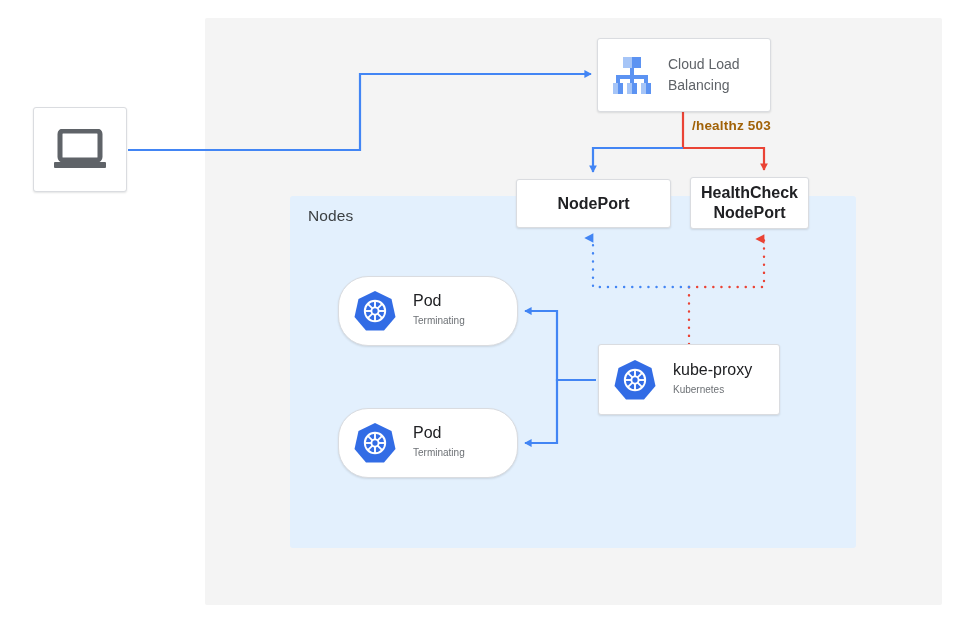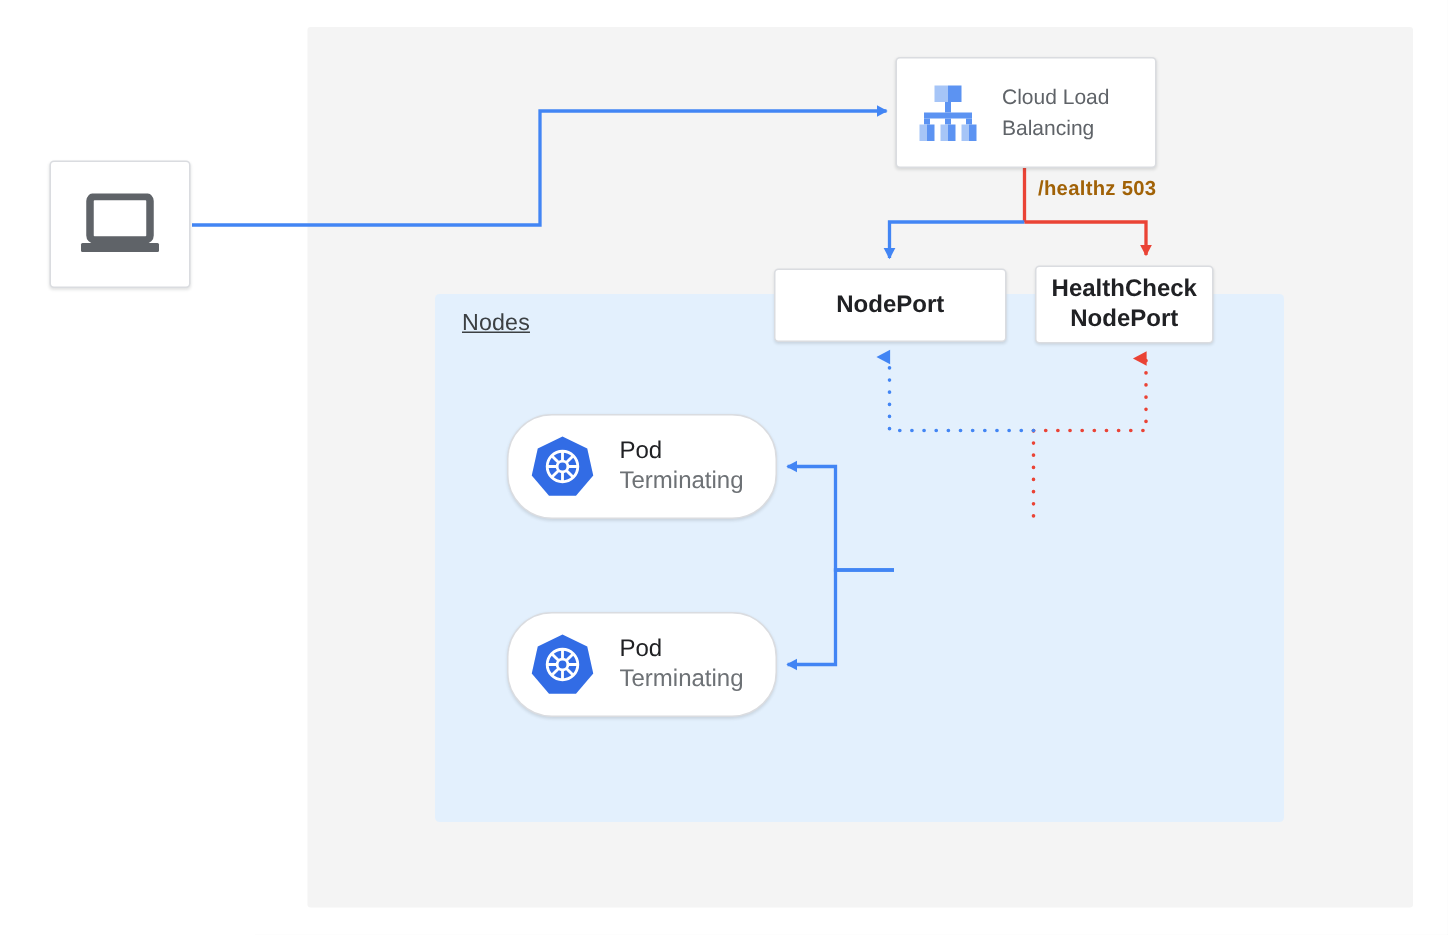--- a/index.html
+++ b/index.html
@@ -31,21 +31,20 @@
     width: 566px; height: 352px;
     background: #e3f0fd;
     border-radius: 3px;
   }
   .nodes-label {
     left: 308px; top: 207px;
     font-size: 15.5px;
     color: #3c4043;
     letter-spacing: .1px;
     white-space: nowrap;
-    text-decoration: underline;
   }
 
   
   .card {
     background: #ffffff;
     border: 1px solid #dadce0;
     border-radius: 3px;
     box-sizing: border-box;
     box-shadow: 0 1px 2px rgba(60,64,67,.14);
   }
@@ -103,21 +102,21 @@
     padding-left: 14px;
   }
 
   .node-text { margin-left: 16px; }
   .node-title {
     font-size: 16px;
     color: #202124;
     line-height: 20px;
   }
   .node-sub {
-    font-size: 16px;
+    font-size: 10px;
     color: #6d7175;
     line-height: 20px;
   }
 
   
   .healthz-label {
     left: 692px; top: 118px;
     font-size: 13.5px;
     font-weight: bold;
     color: #a16207;
@@ -251,14 +250,35 @@
         <line x1="29.2" y1="14.8" x2="24.6" y2="19.4"></line>
         <line x1="19.4" y1="24.6" x2="14.8" y2="29.2"></line>
       </g>
     </svg>
     <div class="node-text">
       <div class="node-title">Pod</div>
       <div class="node-sub">Terminating</div>
     </div>
   </div>
 
+  <div class="abs card kp-box">
+    <svg width="44" height="44" viewBox="0 0 44 44">
+      <polygon points="22,2 38.5,10 42.5,28 31,41.5 13,41.5 1.5,28 5.5,10" fill="#326ce5"></polygon>
+      <g stroke="#ffffff" stroke-width="1.9" fill="none">
+        <circle cx="22" cy="22" r="10.2"></circle>
+        <circle cx="22" cy="22" r="3.6"></circle>
+        <line x1="22" y1="11.8" x2="22" y2="18.4"></line>
+        <line x1="22" y1="25.6" x2="22" y2="32.2"></line>
+        <line x1="11.8" y1="22" x2="18.4" y2="22"></line>
+        <line x1="25.6" y1="22" x2="32.2" y2="22"></line>
+        <line x1="14.8" y1="14.8" x2="19.4" y2="19.4"></line>
+        <line x1="24.6" y1="24.6" x2="29.2" y2="29.2"></line>
+        <line x1="29.2" y1="14.8" x2="24.6" y2="19.4"></line>
+        <line x1="19.4" y1="24.6" x2="14.8" y2="29.2"></line>
+      </g>
+    </svg>
+    <div class="node-text">
+      <div class="node-title">kube-proxy</div>
+      <div class="node-sub">Kubernetes</div>
+    </div>
+  </div>
 
 </div>
 
 </body></html>

